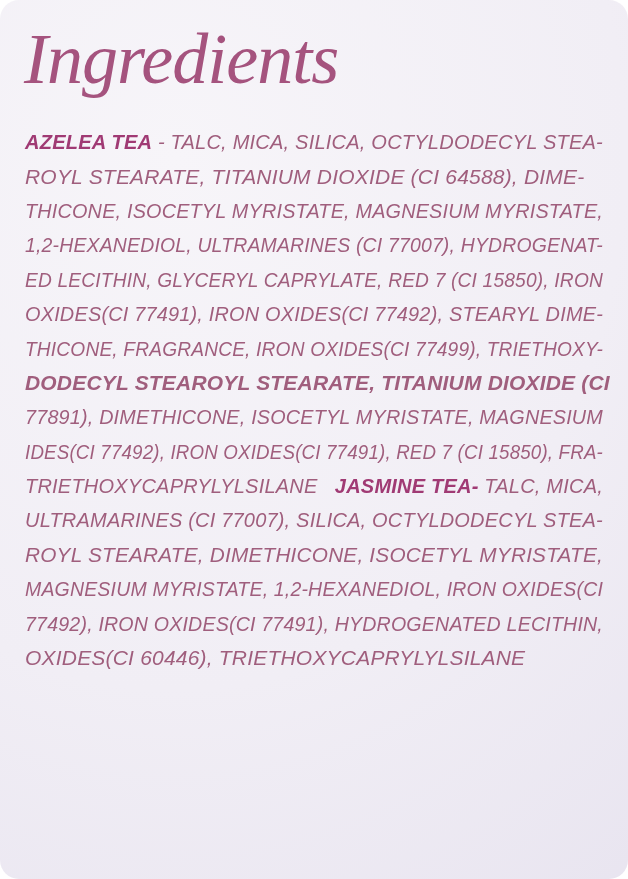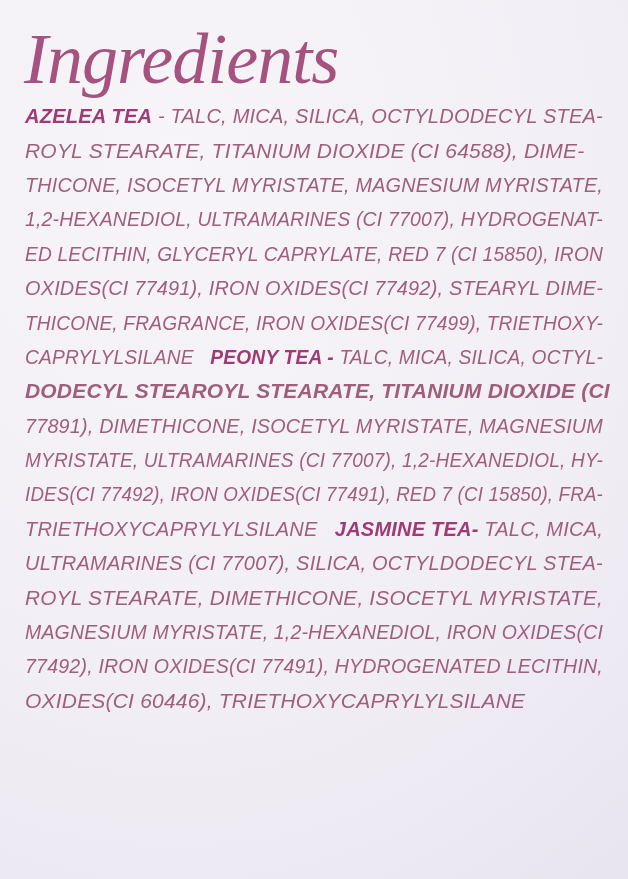--- a/index.html
+++ b/index.html
@@ -15,32 +15,34 @@
   .page {
     position: relative;
     width: 628px;
     height: 879px;
     overflow: hidden;
     background: radial-gradient(130% 110% at 28% 18%,
                 var(--bg-light) 0%,
                 var(--bg-mid) 55%,
                 var(--bg-dark) 100%);
     font-family: "Liberation Sans", sans-serif;
+    border-radius: 19px;
   }
   .title {
     margin: 20px 0 0 24px;
     font-family: "Liberation Serif", serif;
     font-style: italic;
     font-weight: normal;
     font-size: 72px;
     line-height: 1.1;
     letter-spacing: -1px;
     color: var(--c-title);
   }
   .ingredients {
+    margin-top: 26px;
     padding: 0 25px;
     width: 523px;
   }
   .line {
     display: block;
     height: 34.4px;
     line-height: 34.4px;
     white-space: pre;
   }
   .line-inner {
@@ -65,24 +67,22 @@
 <div class="page">
   <h1 class="title">Ingredients</h1>
   <div class="ingredients">
       <div class="line"><span class="line-inner" style="transform: scaleX(0.9555);"><span class="seg bold">AZELEA TEA</span><span class="seg"> - TALC, MICA, SILICA, OCTYLDODECYL STEA-</span></span></div>
       <div class="line"><span class="line-inner"><span class="seg">ROYL STEARATE, TITANIUM DIOXIDE (CI 64588), DIME-</span></span></div>
       <div class="line"><span class="line-inner" style="transform: scaleX(0.9441);"><span class="seg">THICONE, ISOCETYL MYRISTATE, MAGNESIUM MYRISTATE,</span></span></div>
       <div class="line"><span class="line-inner" style="transform: scaleX(0.9248);"><span class="seg">1,2-HEXANEDIOL, ULTRAMARINES (CI 77007), HYDROGENAT-</span></span></div>
       <div class="line"><span class="line-inner" style="transform: scaleX(0.9125);"><span class="seg">ED LECITHIN, GLYCERYL CAPRYLATE, RED 7 (CI 15850), IRON</span></span></div>
       <div class="line"><span class="line-inner" style="transform: scaleX(0.9483);"><span class="seg">OXIDES(CI 77491), IRON OXIDES(CI 77492), STEARYL DIME-</span></span></div>
       <div class="line"><span class="line-inner" style="transform: scaleX(0.911);"><span class="seg">THICONE, FRAGRANCE, IRON OXIDES(CI 77499), TRIETHOXY-</span></span></div>
-      <div class="line"><span class="line-inner" style="transform: scaleX(0.9142);"><span class="seg">CAPRYLYLSILANE   </span><span class="seg bold">PEONY TEA -</span><span class="seg"> TALC, MICA, SILICA, OCTYL-</span></span></div>
       <div class="line"><span class="line-inner" style="transform: scaleX(0.9992); font-weight: bold;"><span class="seg">DODECYL STEAROYL STEARATE, TITANIUM DIOXIDE (CI</span></span></div>
       <div class="line"><span class="line-inner" style="transform: scaleX(0.9425);"><span class="seg">77891), DIMETHICONE, ISOCETYL MYRISTATE, MAGNESIUM</span></span></div>
-      <div class="line"><span class="line-inner" style="transform: scaleX(0.907);"><span class="seg">MYRISTATE, ULTRAMARINES (CI 77007), 1,2-HEXANEDIOL, HY-</span></span></div>
       <div class="line"><span class="line-inner" style="transform: scaleX(0.8916);"><span class="seg">IDES(CI 77492), IRON OXIDES(CI 77491), RED 7 (CI 15850), FRA-</span></span></div>
       <div class="line"><span class="line-inner" style="transform: scaleX(0.9545);"><span class="seg">TRIETHOXYCAPRYLYLSILANE   </span><span class="seg bold">JASMINE TEA-</span><span class="seg"> TALC, MICA,</span></span></div>
       <div class="line"><span class="line-inner" style="transform: scaleX(0.9523);"><span class="seg">ULTRAMARINES (CI 77007), SILICA, OCTYLDODECYL STEA-</span></span></div>
       <div class="line"><span class="line-inner" style="transform: scaleX(0.9899);"><span class="seg">ROYL STEARATE, DIMETHICONE, ISOCETYL MYRISTATE,</span></span></div>
       <div class="line"><span class="line-inner" style="transform: scaleX(0.9275);"><span class="seg">MAGNESIUM MYRISTATE, 1,2-HEXANEDIOL, IRON OXIDES(CI</span></span></div>
       <div class="line"><span class="line-inner" style="transform: scaleX(0.9332);"><span class="seg">77492), IRON OXIDES(CI 77491), HYDROGENATED LECITHIN,</span></span></div>
       <div class="line"><span class="line-inner"><span class="seg">OXIDES(CI 60446), TRIETHOXYCAPRYLYLSILANE</span></span></div>
     </div>
 </div>
 

